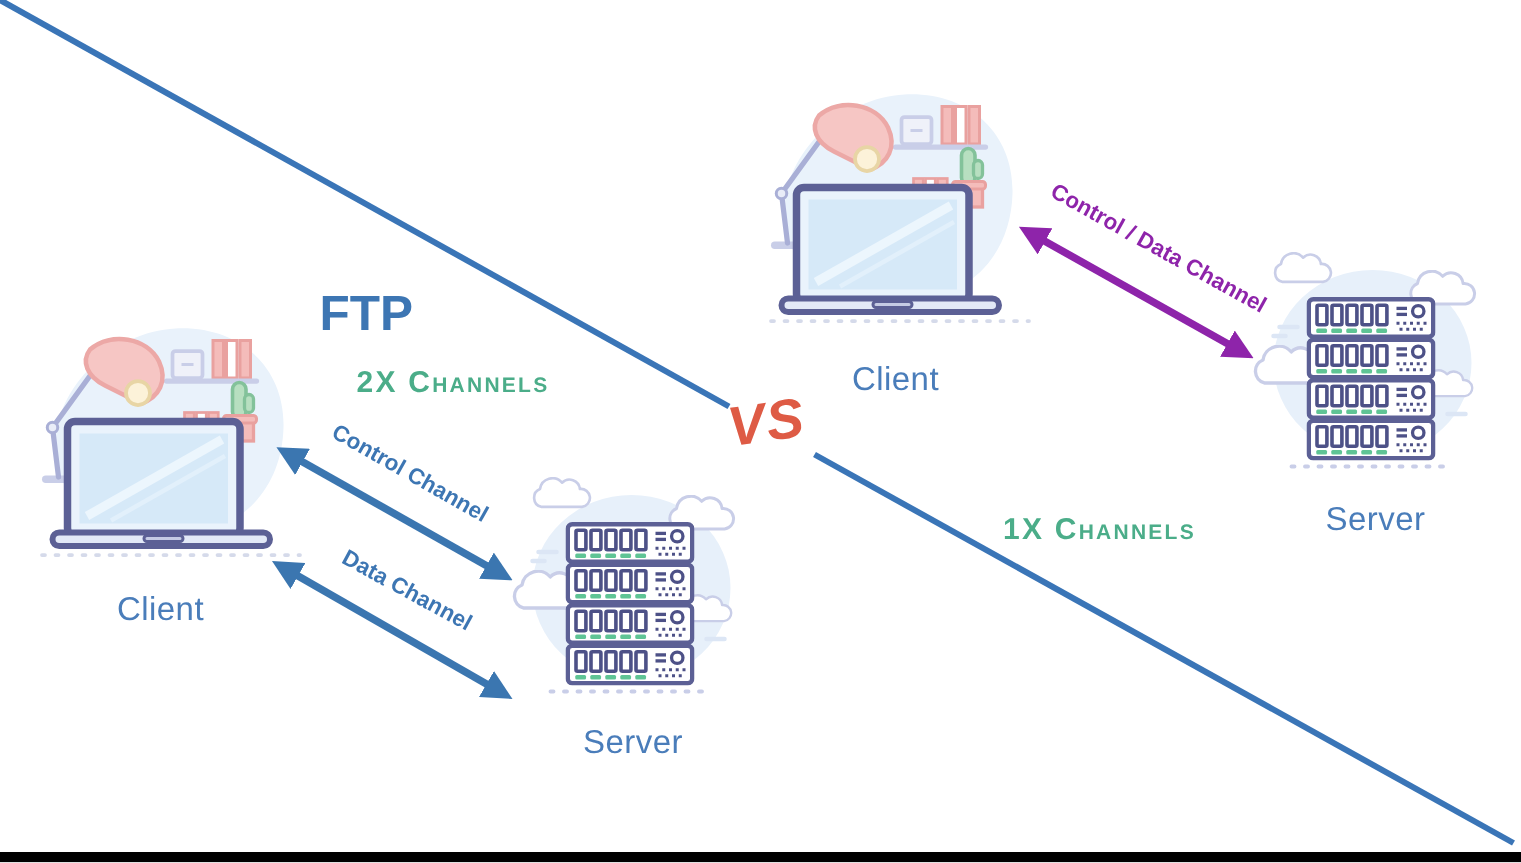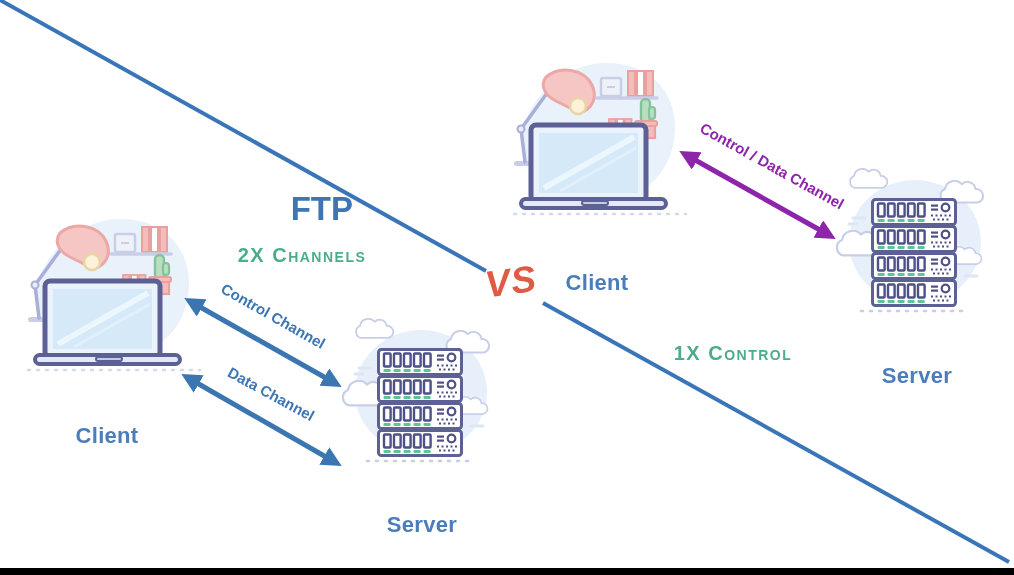--- a/index.html
+++ b/index.html
@@ -5,23 +5,23 @@
   html,body{margin:0;padding:0;background:#fff;}
   .stage{
     position:relative;width:1014px;height:575px;overflow:hidden;
     background:#ffffff;font-family:"Liberation Sans",sans-serif;
   }
   .abs{position:absolute;}
   svg{display:block;}
   .overlay{position:absolute;left:0;top:0;width:1014px;height:575px;pointer-events:none;}
   .node-label{
     position:absolute;text-align:center;color:#4a7dba;
-    font-size:22px;font-weight:700;letter-spacing:.3px;margin-top:30px;
-  }
-  .proto-title{position:absolute;text-align:right;font-weight:800;}
+    font-size:22px;font-weight:400;letter-spacing:.3px;
+  }
+  .proto-title{position:absolute;text-align:left;font-weight:800;}
   .ftp-title{left:213px;top:190px;width:140px;font-size:33px;color:#3d76b3;}
   .sftp-title{left:664px;top:287px;width:140px;font-size:31px;color:#9c27b0;}
   .proto-sub{
     position:absolute;text-align:center;font-weight:800;color:#4bad89;
     font-size:20px;font-variant:small-caps;letter-spacing:1.5px;
   }
   .ftp-sub{left:212px;top:244px;width:180px;}
   .sftp-sub{left:643px;top:342px;width:180px;}
   .vs-label{
     position:absolute;left:473px;top:261px;width:76px;text-align:center;
@@ -179,21 +179,21 @@
     </g>
   </svg>
 
   <div class="proto-title ftp-title">FTP</div>
   <div class="proto-sub ftp-sub">2X Channels</div>
   <div class="arrow-label blue lbl-control">Control Channel</div>
   <div class="arrow-label blue lbl-data">Data Channel</div>
   <div class="node-label lbl-client-left">Client</div>
   <div class="node-label lbl-server-left">Server</div>
 
-  <div class="proto-sub sftp-sub">1X Control</div>
+  <div class="proto-sub sftp-sub">1X Channels</div>
   <div class="arrow-label purple lbl-cd">Control / Data Channel</div>
   <div class="node-label lbl-client-right">Client</div>
   <div class="node-label lbl-server-right">Server</div>
 
   <div class="vs-label">VS</div>
 
   <div class="bottom-bar"></div>
 
 </div>
 

